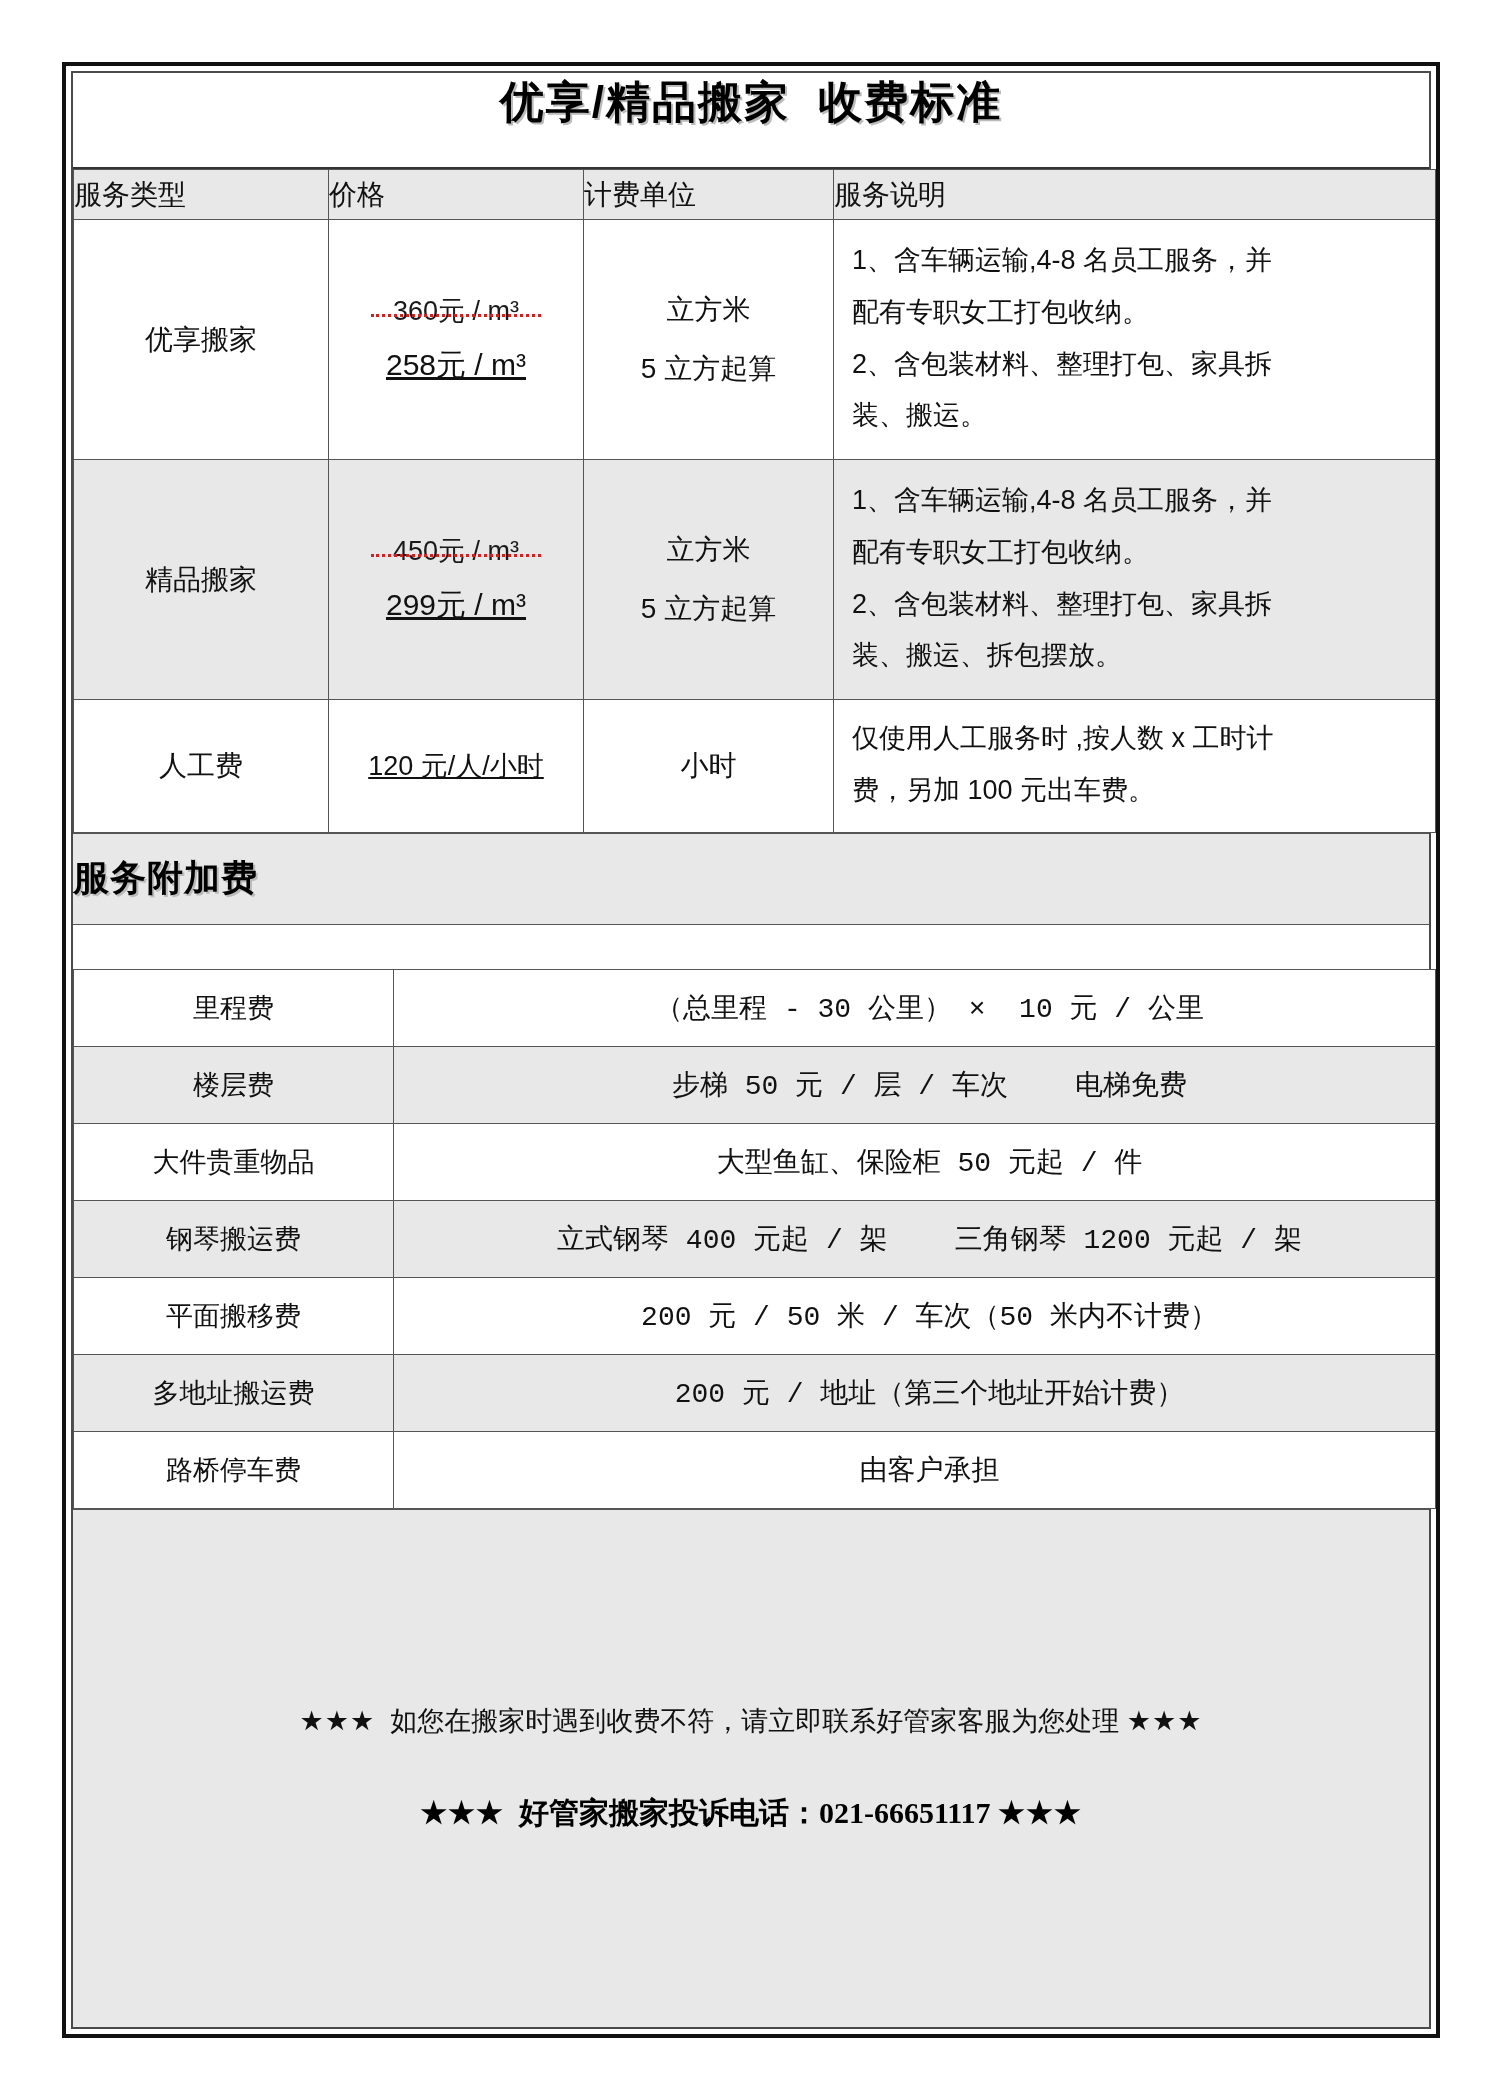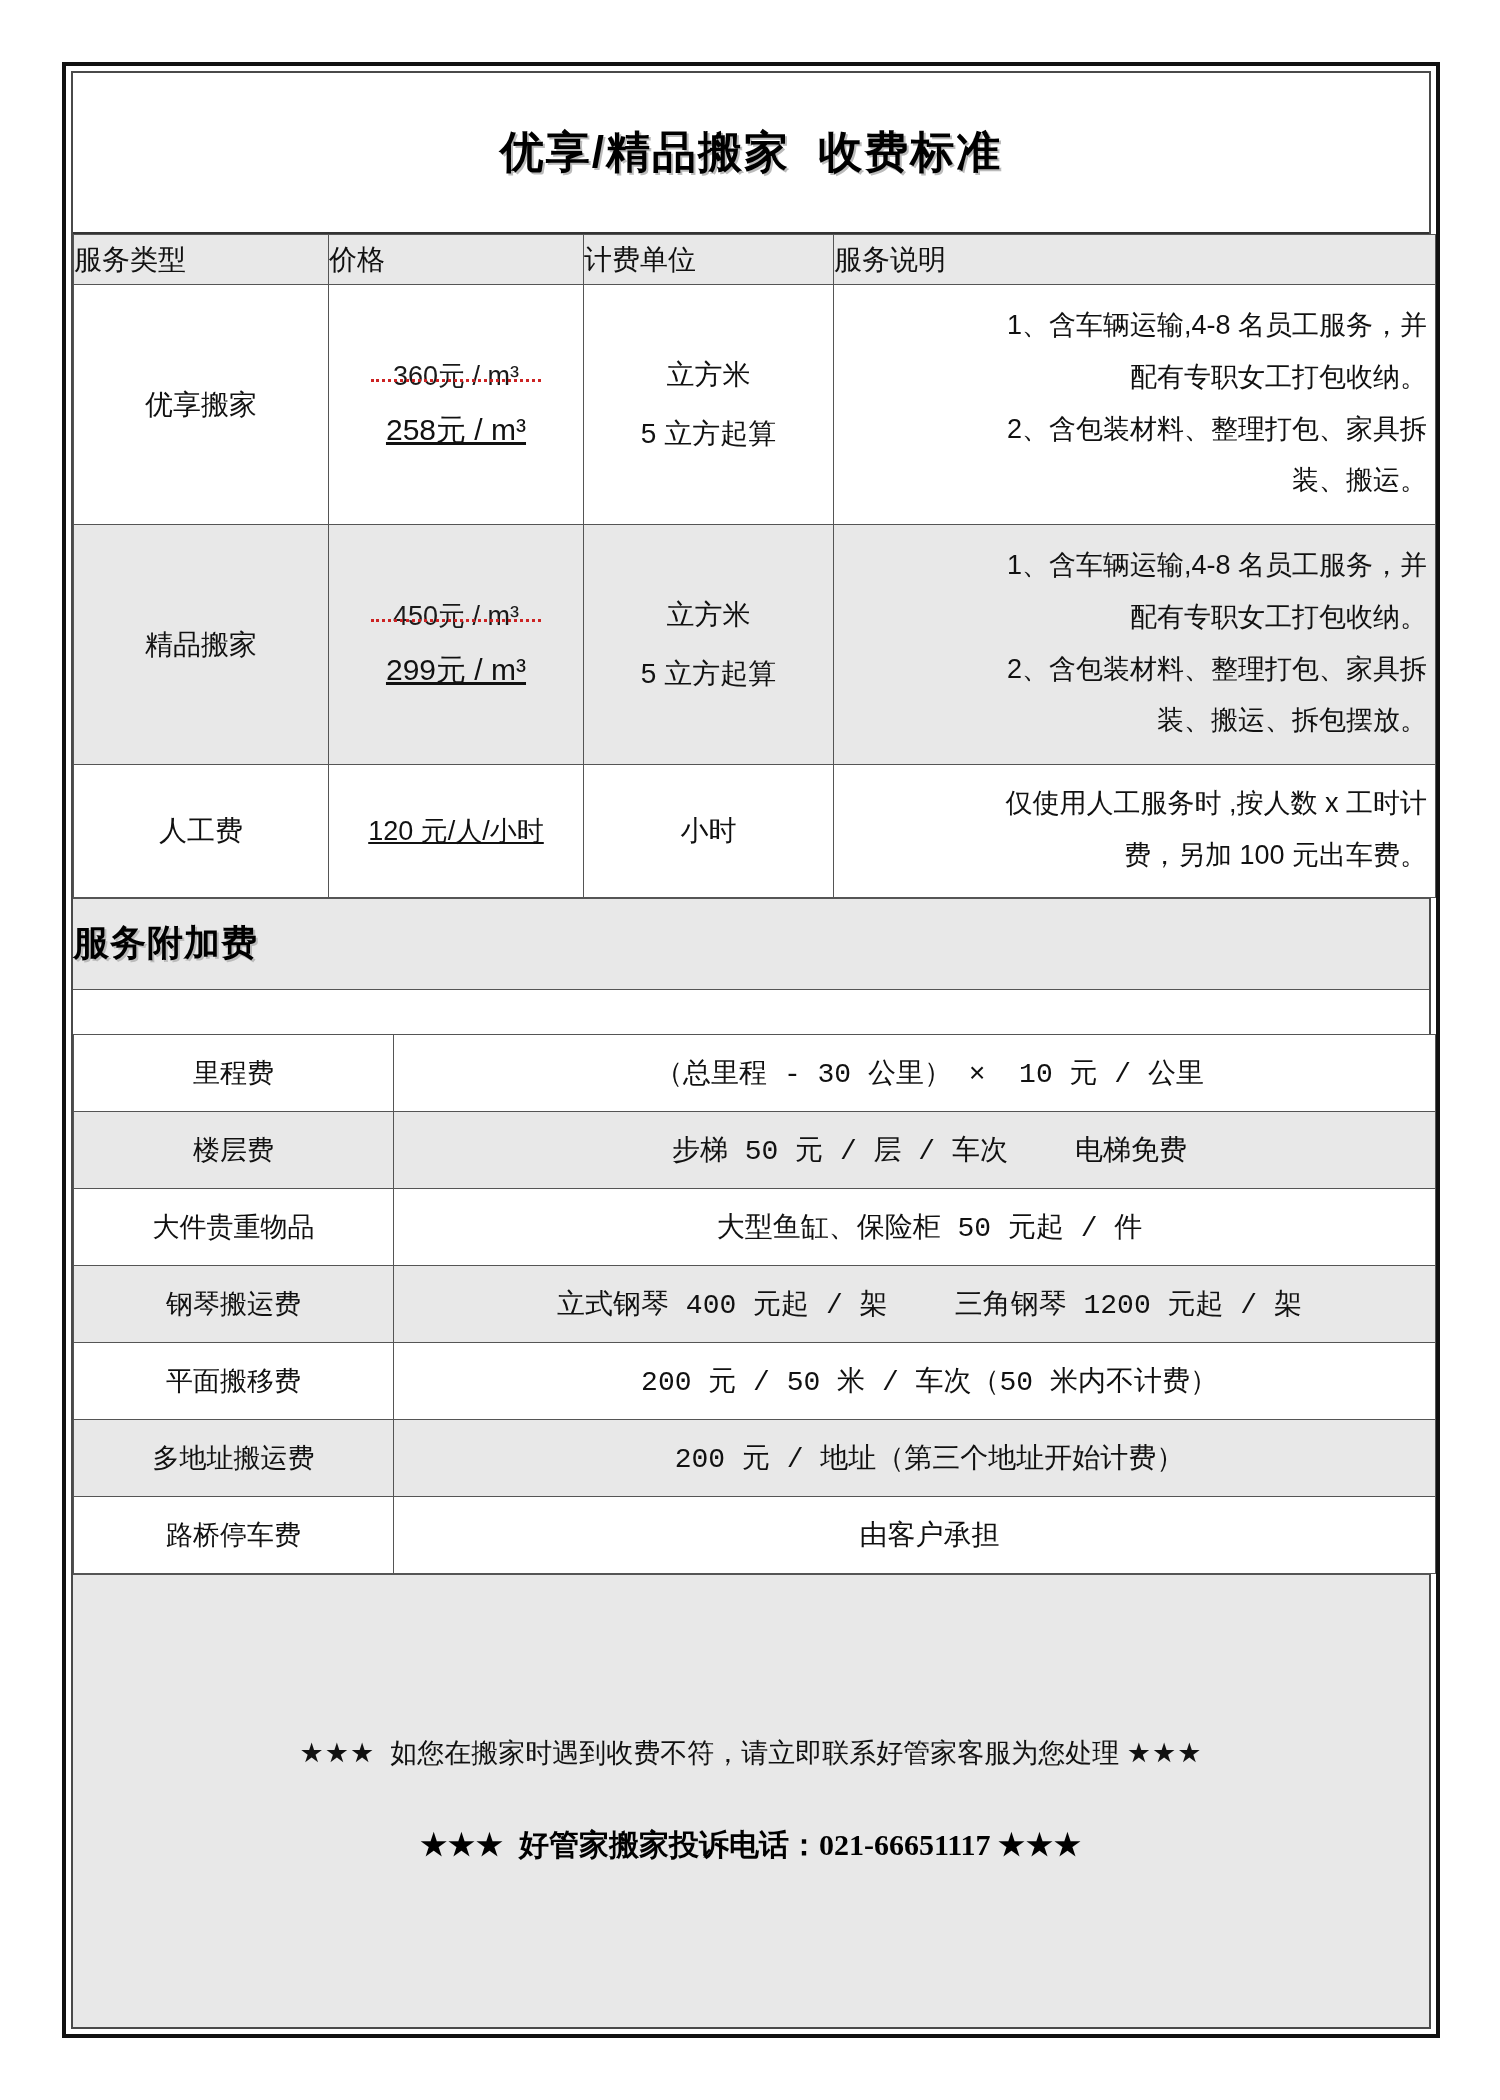--- a/index.html
+++ b/index.html
@@ -27,23 +27,22 @@
     width: 100%;
     height: 100%;
     border: 2px solid #4a4a4a;
     background: #fff;
     display: flex;
     flex-direction: column;
   }
 
   
   .title-bar {
-    height: 161px;
+    height: 96px;
     display: flex;
-    align-items: center;
     justify-content: center;
     border-bottom: 2px solid #333;
     background: #fff;
   }
   .title-text {
     font-size: 44px;
     font-weight: bold;
     letter-spacing: 2px;
     color: #000;
     text-shadow: 2px 2px 0 #bbb;
@@ -95,21 +94,21 @@
     font-size: 30px;
     color: #111;
     white-space: nowrap;
     margin-top: 16px;
     display: block;
   }
   .desc-cell {
     font-size: 27px;
     line-height: 1.85;
     padding: 14px 8px 14px 18px;
-    text-align: right;
+    text-align: left;
   }
   .desc-cell p { margin: 0 0 2px 0; }
   .row-shaded td { background: #e8e8e8; }
   .row-plain td { background: #ffffff; }
 
   .row-tall td { height: 240px; }
   .row-labor td { height: 120px; }
 
   
   .subheader-band {

